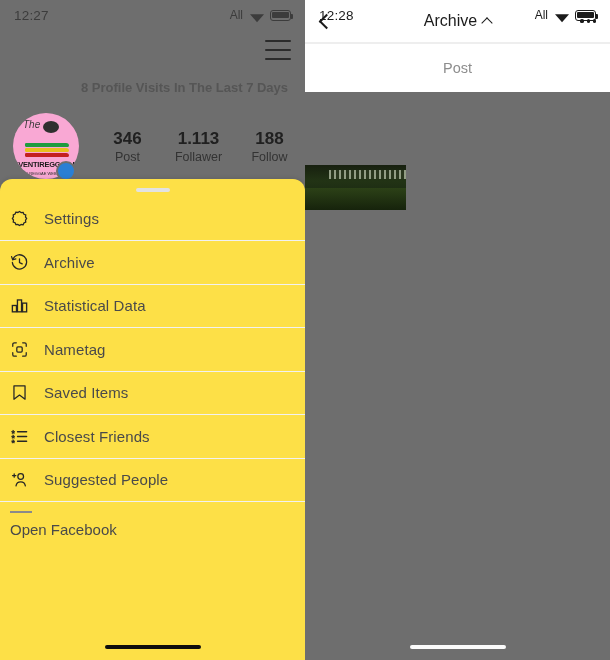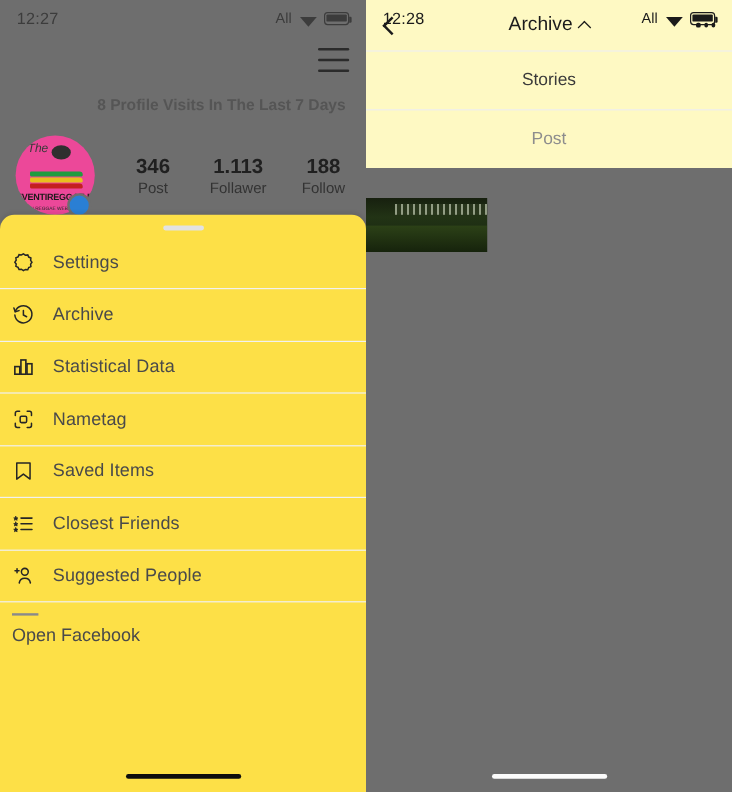--- a/index.html
+++ b/index.html
@@ -65,21 +65,21 @@
     text-align: center; font-size: 13px; color: #555; font-weight: 600; margin-left: 32px;
   }
 
   .profile-row {
     position: absolute; left: 0; top: 112px; width: 305px; height: 68px;
     display: flex; align-items: center;
   }
   .avatar-wrap { width: 92px; display:flex; justify-content:center; position: relative; }
   .avatar {
     width: 66px; height: 66px; border-radius: 50%;
-    background: #ec4899; overflow: hidden; position: relative;
+    background: #f9a8d4; overflow: hidden; position: relative;
     display:flex; align-items:center; justify-content:center;
   }
   .avatar .logo-the { position:absolute; left:10px; top:6px; font-size:10px; color:#3a3a3a; font-style: italic; }
   .avatar .stripes { position:absolute; left: 12px; bottom: 22px; width: 44px; height: 14px; }
   .avatar .stripes i { position:absolute; left:0; width:100%; height:4px; border-radius: 4px 10px 4px 4px; }
   .avatar .s1 { top:0; background:#1f9b3f; }
   .avatar .s2 { top:5px; background:#e8c01e; }
   .avatar .s3 { top:10px; background:#c42020; }
   .avatar .dog { position:absolute; left:30px; top:8px; width:16px; height:12px; border-radius:50%; background:#2f2f2f; }
   .avatar .brand {
@@ -130,21 +130,21 @@
 
   .home-indicator {
     position: absolute; left: 50%; transform: translateX(-50%);
     bottom: 11px; width: 96px; height: 4.5px; border-radius: 4px;
   }
   .hi-dark { background: #0d0d0d; }
   .hi-light { background: #fbfbfb; }
 
   
   #screen-right { background: #6e6e6e; }
-  .r-top { position: absolute; left:0; top:0; width: 305px; background: #fef9c3; }
+  .r-top { position: absolute; left:0; top:0; width: 305px; background: #ffffff; }
   .navbar {
     height: 42px; display: flex; align-items: center;
     position: relative; padding: 0 14px;
   }
   .back-chevron {
     width: 11px; height: 11px; border-left: 2px solid #1b1b1b; border-bottom: 2px solid #1b1b1b;
     transform: rotate(45deg); margin-left: 2px;
   }
   .nav-title-wrap {
     position:absolute; left:0; top:0; width:305px; height:42px;
@@ -360,23 +360,20 @@
         </div>
         <span class="dots">
             <i></i>
             <i></i>
             <i></i>
           </span>
       </div>
 
       <div class="dd-sep"></div>
 
-      <div class="dd-option dd-selected">
-        <span>Stories</span>
-      </div>
 
       <div class="dd-sep"></div>
 
       <div class="dd-option dd-normal">
         <span>Post</span>
       </div>
     </div>
 
     <div class="home-indicator hi-light"></div>
   </div>

